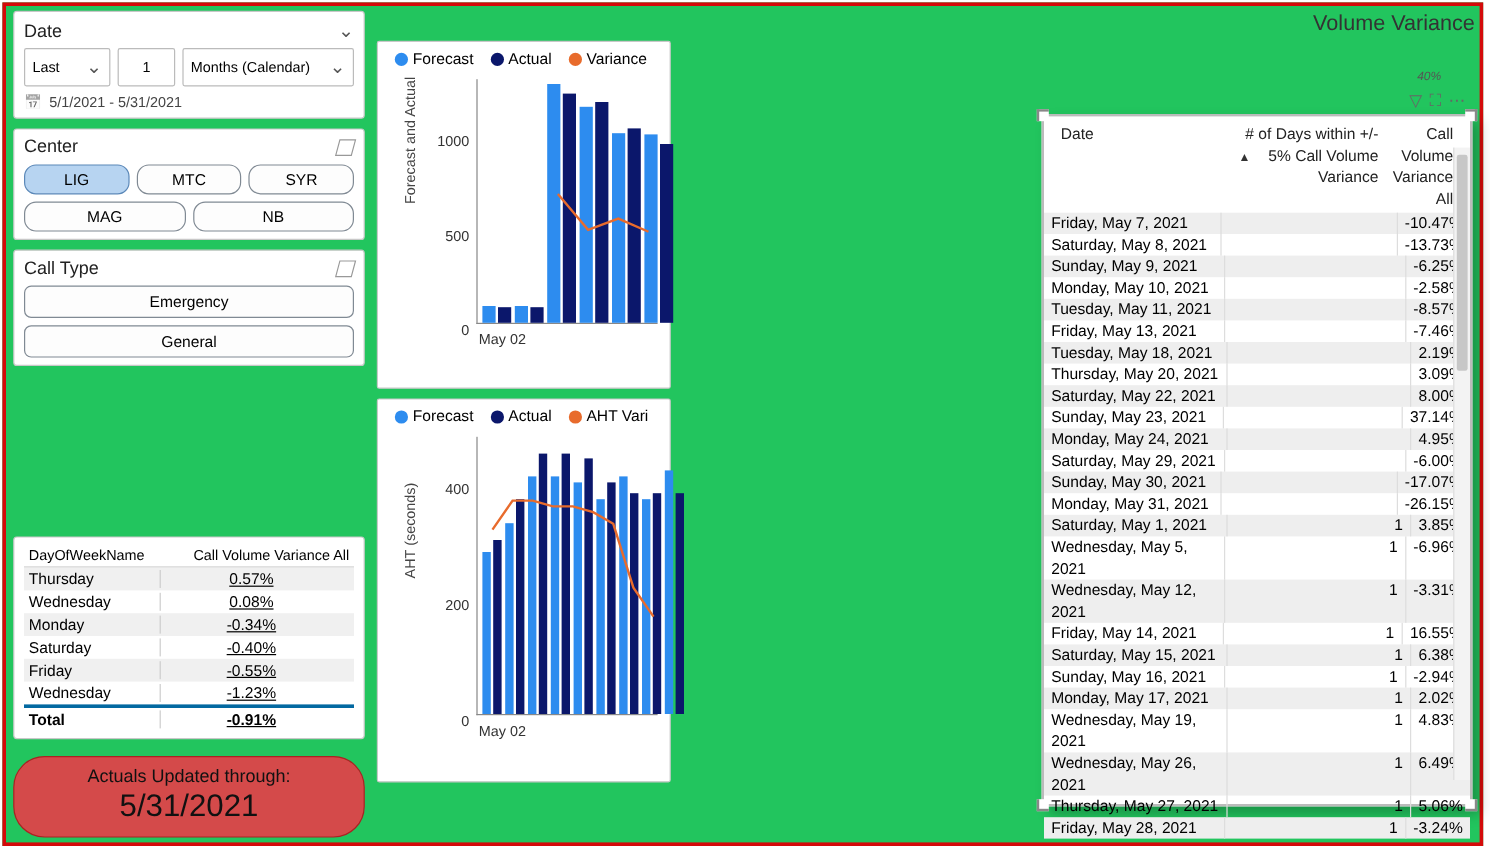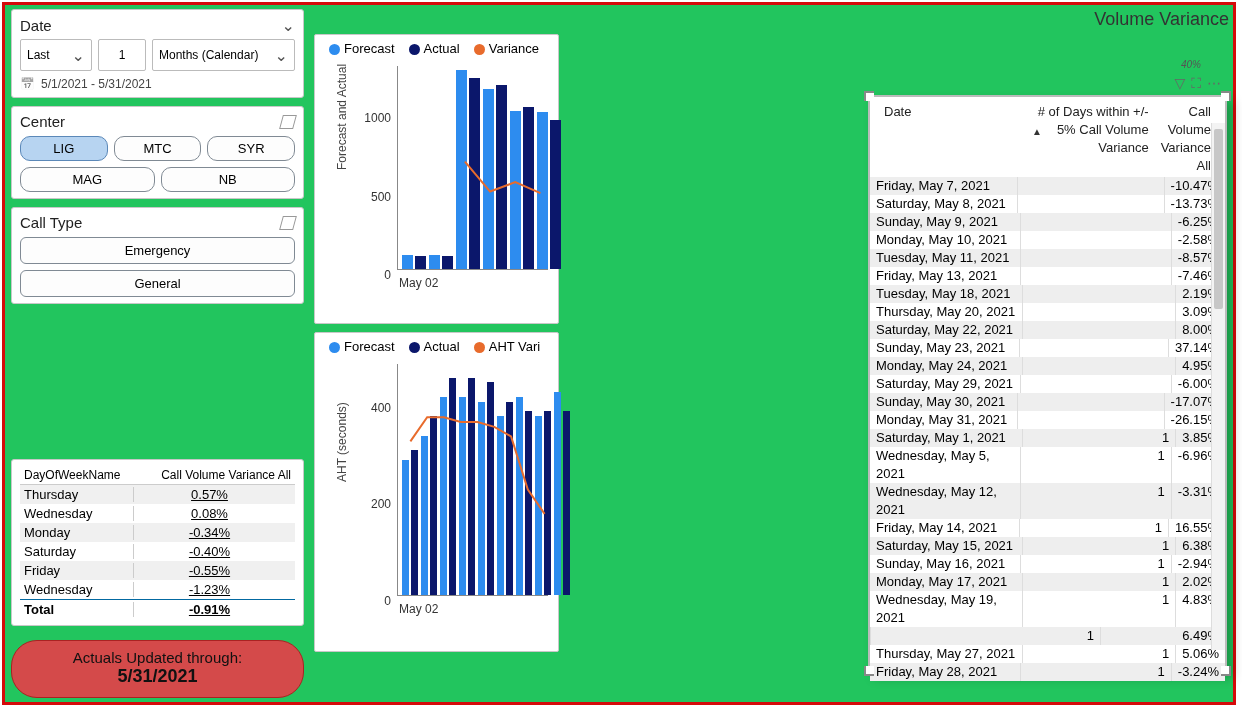--- a/index.html
+++ b/index.html
@@ -92,36 +92,36 @@
     font-size: 13px;
   }
   .dow-header, .dow-row {
     display: flex;
     justify-content: space-between;
     padding: 2px 4px;
   }
   .dow-header { border-bottom: 1px solid #ccc; font-size:12px; }
   .dow-header > div { font-weight: 400; }
   .dow-body .dow-row:nth-child(odd) { background: #f0f0f0; }
-  .dow-total { border-top: 1px solid #0369a1; font-weight: 700; }
+  .dow-total { border-top: 3px solid #0369a1; font-weight: 700; }
   .dow-row > div:first-child { width: 110px; border-right: 1px solid #ccc; }
   .dow-row > div:last-child { flex:1; text-align:center; padding-right:6px;text-decoration:underline; }
 
   .updated-card {
     background: #d9534f;
     background: #d44a4a;
     border: 1px solid #a22;
     border-radius: 26px;
     text-align: center;
     padding: 8px 10px 10px;
     color: #111;
     margin-top: 6px;
   }
   .updated-card .lbl { font-size: 15px; }
-  .updated-card .dt { font-size: 18px; font-weight: 700; }
+  .updated-card .dt { font-size: 26px; font-weight: 400; }
 
   
   .right-panel {
     flex: 1;
     position: relative;
     padding: 2px 4px;
   }
   .rp-title {
     text-align: right;
     font-size: 18px;
@@ -573,20 +573,21 @@
               <div class="col-date">Monday, May 17, 2021</div>
               <div class="col-days">1</div>
               <div class="col-var">2.02%</div>
             </div>
             <div class="tbl-row">
               <div class="col-date">Wednesday, May 19, 2021</div>
               <div class="col-days">1</div>
               <div class="col-var">4.83%</div>
             </div>
             <div class="tbl-row">
+              <div class="col-date">Wednesday, May 26, 2021</div>
               <div class="col-days">1</div>
               <div class="col-var">6.49%</div>
             </div>
             <div class="tbl-row">
               <div class="col-date">Thursday, May 27, 2021</div>
               <div class="col-days">1</div>
               <div class="col-var">5.06%</div>
             </div>
             <div class="tbl-row">
               <div class="col-date">Friday, May 28, 2021</div>

